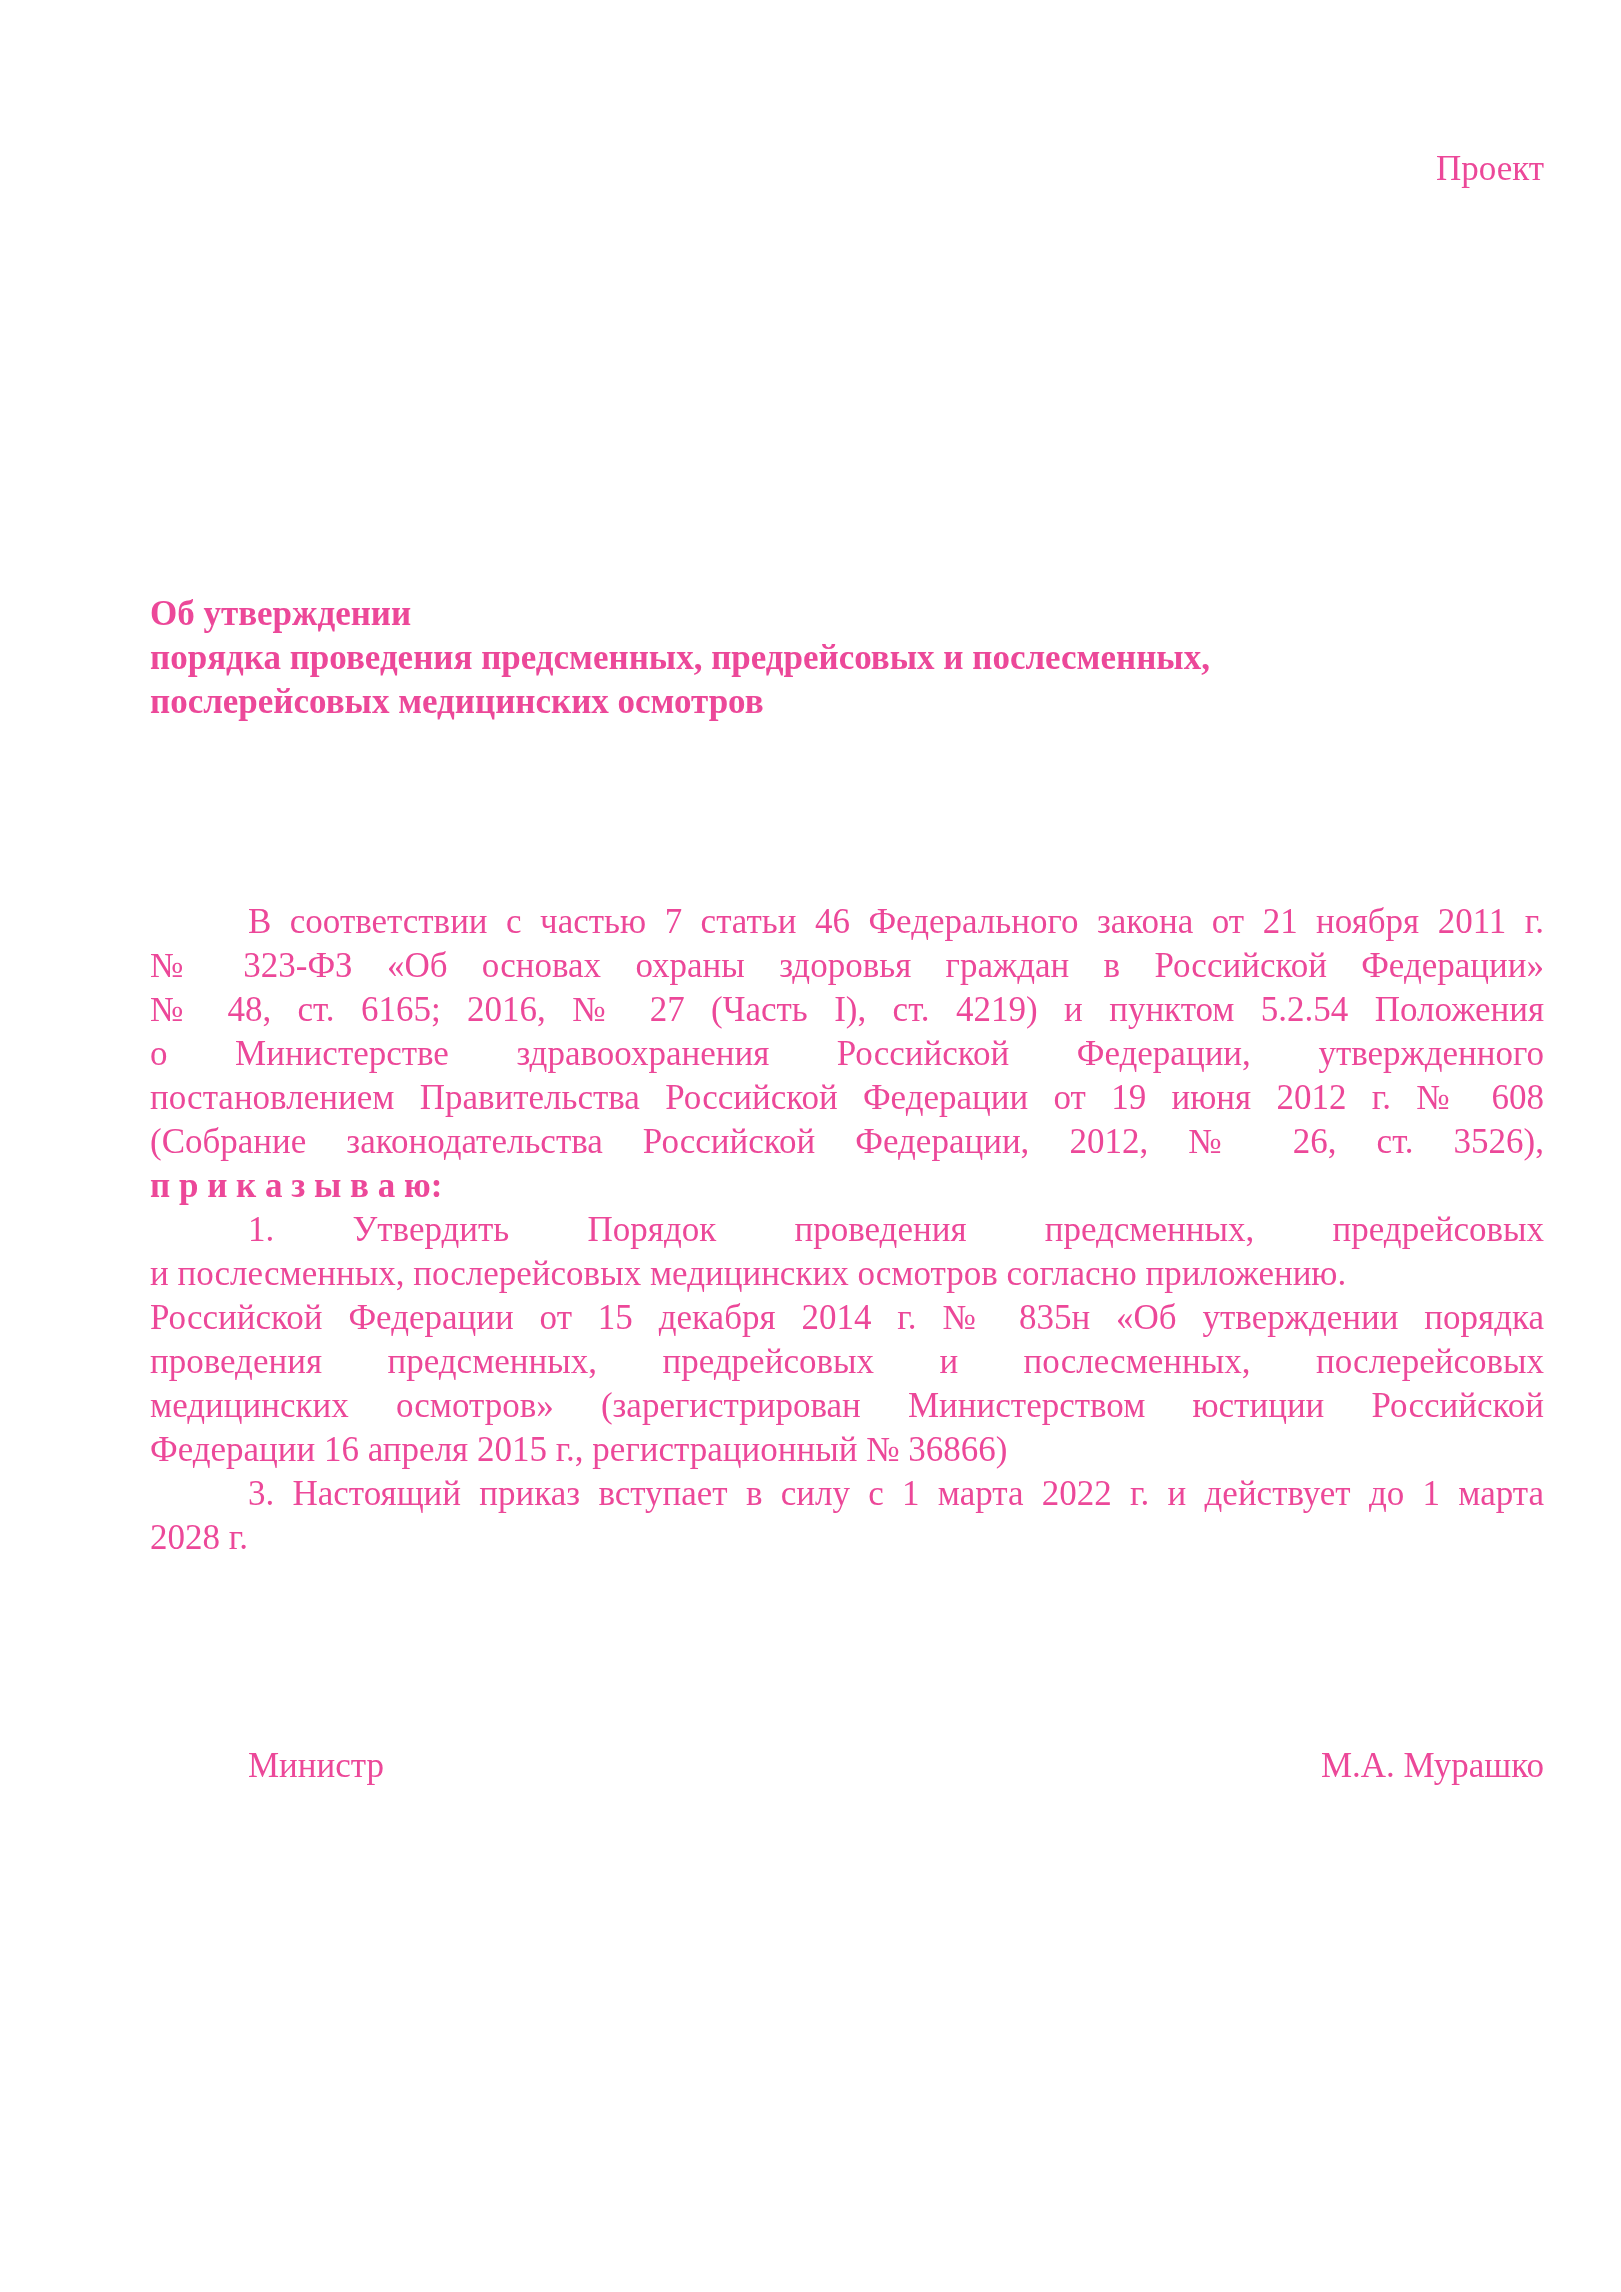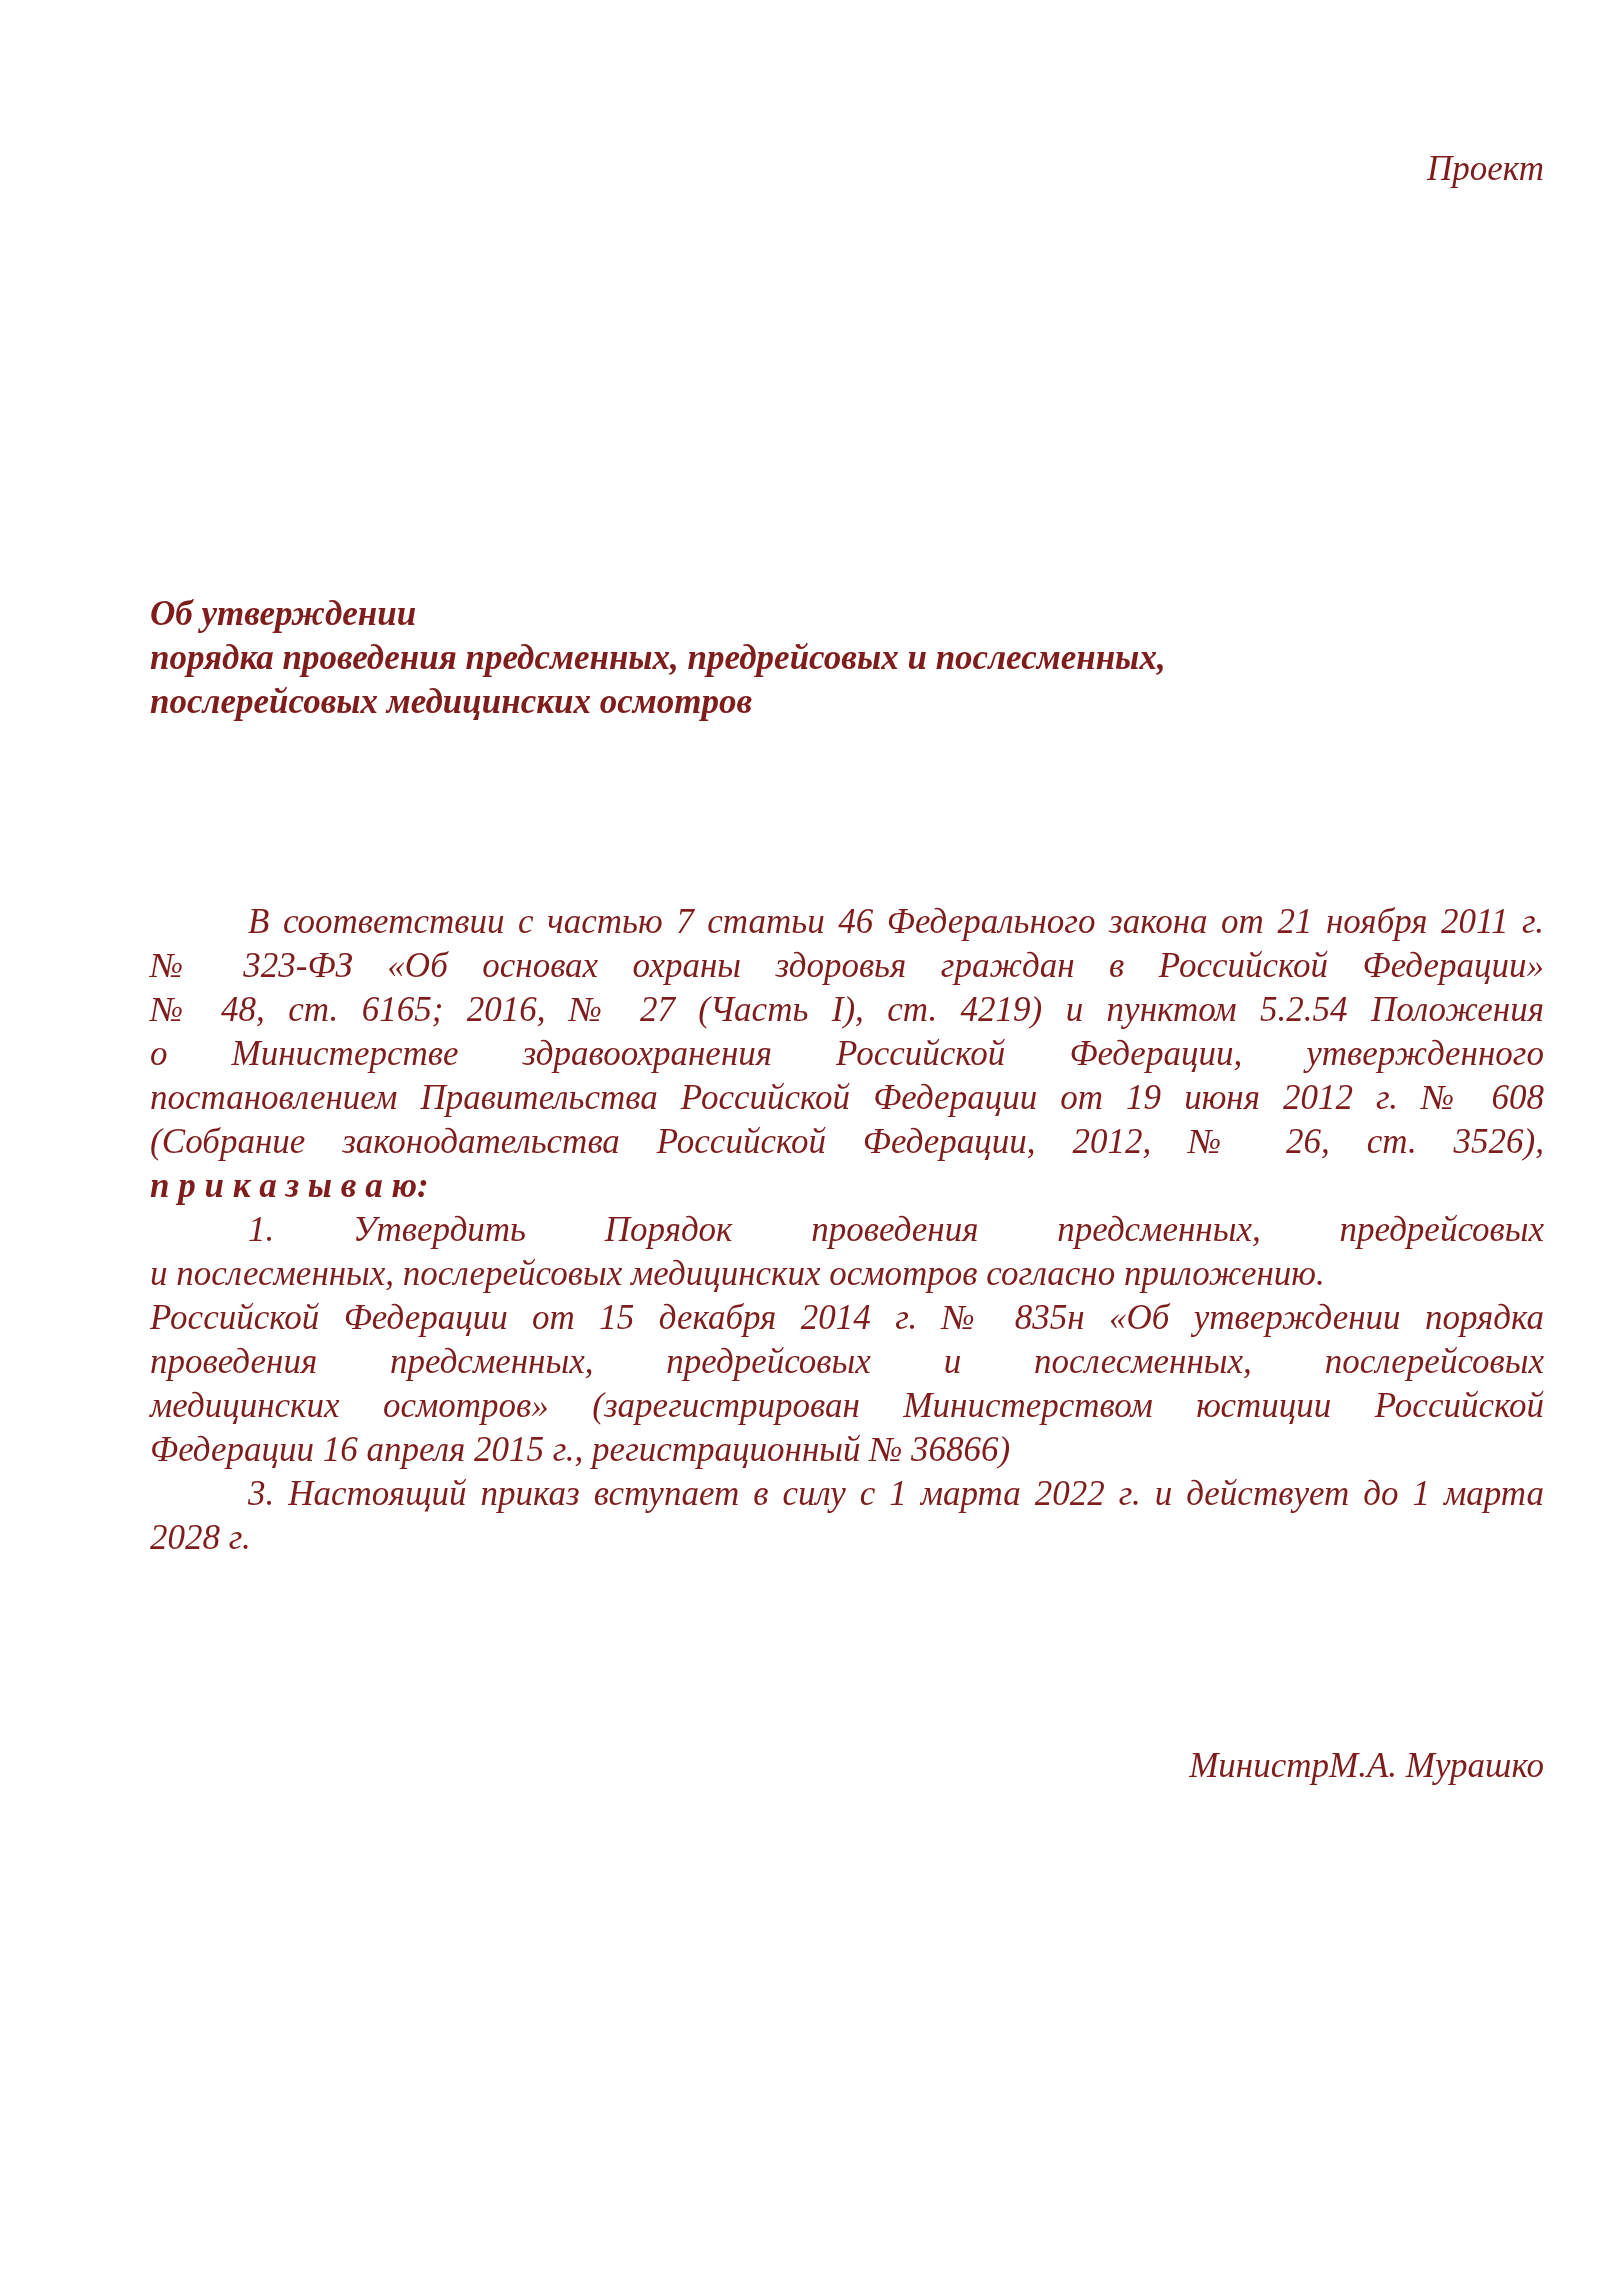--- a/index.html
+++ b/index.html
@@ -5,26 +5,25 @@
   html, body {
     margin: 0;
     padding: 0;
     background: #ffffff;
   }
   .page {
     position: relative;
     width: 1621px;
     height: 2293px;
     background: #ffffff;
-    color: #7f1d1d;
+    color: #ec4899;
     font-family: "Liberation Serif", "DejaVu Serif", serif;
     font-size: 35px;
     line-height: 44px;
     overflow: hidden;
-    font-style: italic;
   }
   .col {
     position: absolute;
     left: 150px;
     width: 1394px;
   }
   .draft-label {
     top: 147px;
     text-align: right;
   }
@@ -44,21 +43,21 @@
   }
   .line.ind {
     padding-left: 98px;
   }
   .line.bold {
     font-weight: bold;
   }
   .signature-row {
     top: 1744px;
     display: flex;
-    justify-content: flex-end;
+    justify-content: space-between;
   }
   .signature-row .pos {
     padding-left: 98px;
   }
 </style>
 </head>
 <body>
 
 <div class="page">
 

